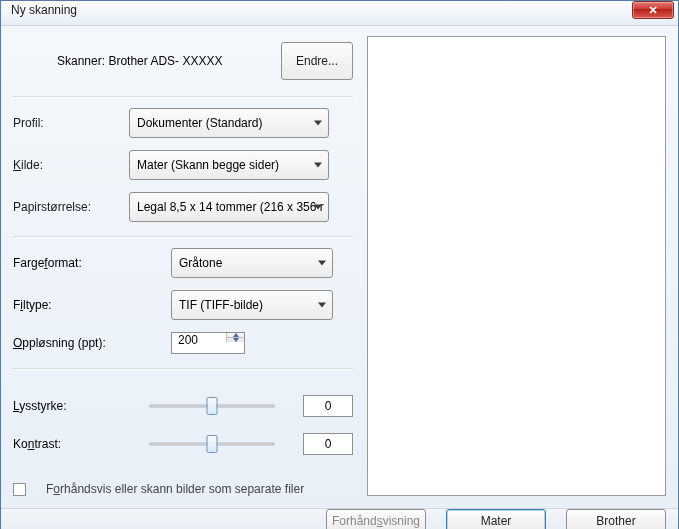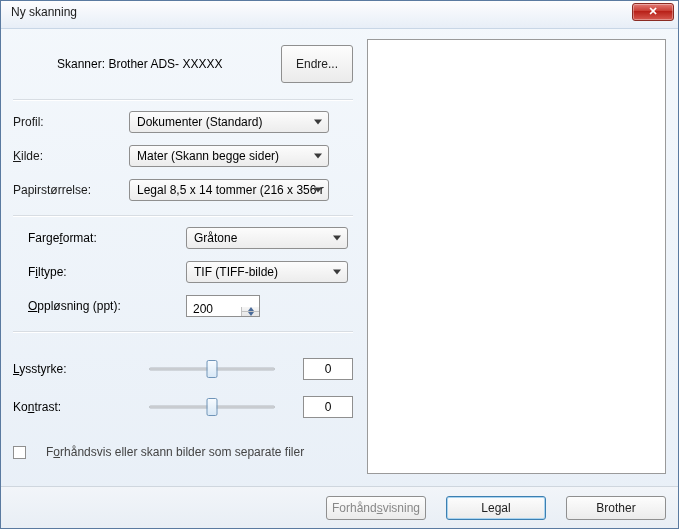--- a/index.html
+++ b/index.html
@@ -90,25 +90,24 @@
   }
   .form-grid .label {
     color: #1a1a1a;
   }
   .sub-grid {
     display: grid;
     grid-template-columns: 150px 1fr;
     row-gap: 12px;
     column-gap: 8px;
     align-items: center;
-    margin-left: 15px;
   }
   .combo {
     position: relative;
-    height: 22px;
+    height: 30px;
     background: linear-gradient(#fcfcfc, #ececec);
     border: 1px solid #8f8f8f;
     border-radius: 3px;
     padding: 0 22px 0 7px;
     display: flex;
     align-items: center;
     overflow: hidden;
     white-space: nowrap;
   }
   .combo.wide { width: 200px; }
@@ -117,21 +116,21 @@
     position: absolute;
     right: 6px; top: 50%;
     transform: translateY(-50%);
     width: 0; height: 0;
     border-left: 4px solid transparent;
     border-right: 4px solid transparent;
     border-top: 5px solid #3a3a3a;
   }
   .spinner {
     display: inline-flex;
-    align-items: flex-end;
+    align-items: flex-start;
     height: 22px;
     border: 1px solid #8f8f8f;
     background: #fff;
     width: 74px;
   }
   .spinner input {
     border: none;
     width: 54px;
     padding: 0 6px;
     font: inherit;
@@ -328,19 +327,19 @@
     </div>
 
     <div class="preview"></div>
   </div>
 
   <div class="footer">
     <button class="btn disabled">
       <span>Forhånd<span class="underline-hotkey">s</span>visning</span>
     </button>
     <button class="btn default">
-      <span>Legal</span>
+      <span>Mater</span>
     </button>
     <button class="btn">
       <span>Brother</span>
     </button>
   </div>
 </div>
 
 </body></html>

